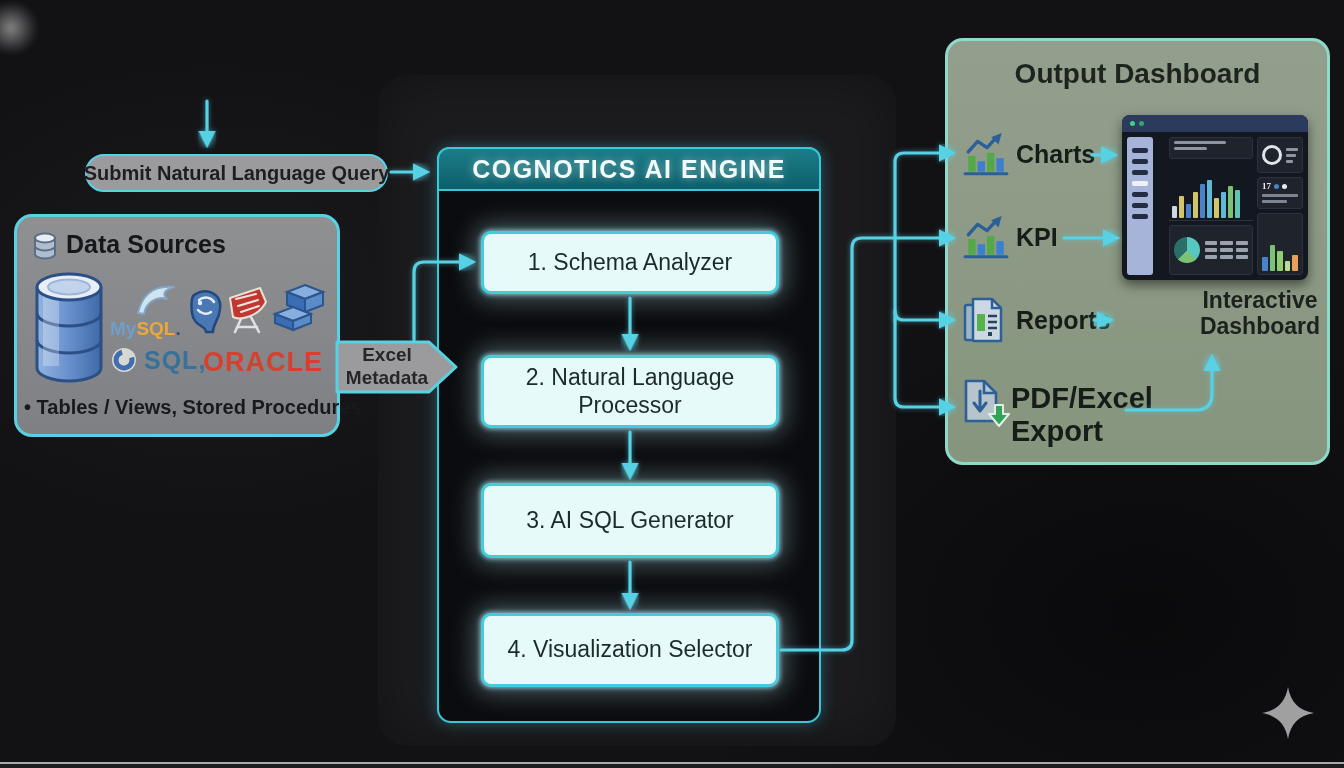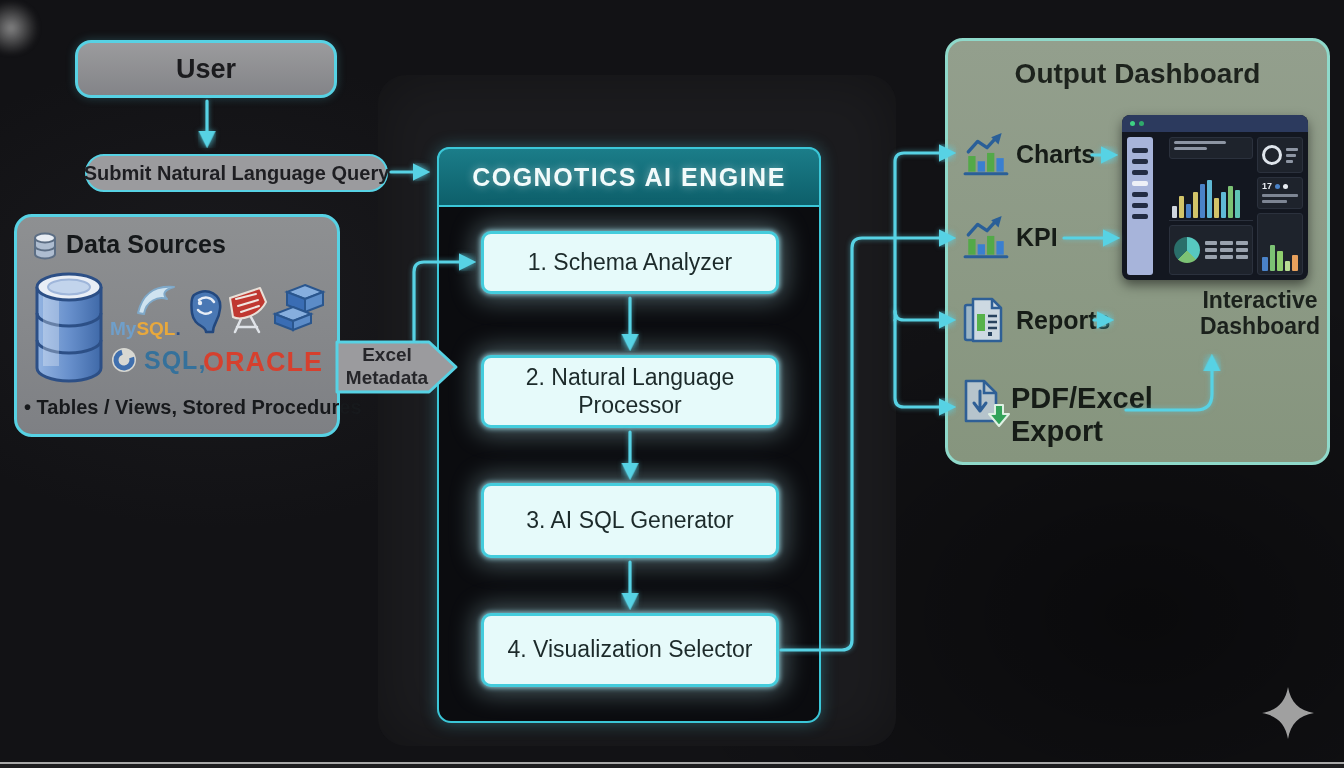--- a/index.html
+++ b/index.html
@@ -46,21 +46,21 @@
   .engine-outer{
     left:378px;top:75px;width:518px;height:671px;border-radius:28px;
     background:#1c1c1f;box-shadow:inset 0 0 60px rgba(0,0,0,.35);
   }
   .engine-inner{
     left:437px;top:147px;width:384px;height:576px;border-radius:14px;
     background:#0b0c0f;border:2.5px solid #3bc7d8;box-sizing:border-box;
     box-shadow:0 0 16px rgba(70,205,225,.35);
   }
   .engine-header{
-    left:437px;top:147px;width:384px;height:60px;border-radius:12px 12px 0 0;
+    left:437px;top:147px;width:384px;height:44px;border-radius:12px 12px 0 0;
     background:linear-gradient(180deg,#1b7d89,#0d5f6a);
     border:2.5px solid #3bc7d8;box-sizing:border-box;
     display:flex;align-items:center;justify-content:center;
     font-size:25px;font-weight:800;letter-spacing:1.5px;color:#f2fbfb;
     text-shadow:0 0 8px rgba(255,255,255,.45);
   }
   .step{
     left:481px;width:298px;border-radius:10px;box-sizing:border-box;
     background:#e6fafa;border:3px solid #44ccdc;
     display:flex;align-items:center;justify-content:center;text-align:center;
@@ -84,21 +84,21 @@
     font-size:23px;font-weight:600;color:#1b211c;line-height:1.15;margin-left:47px;}
   .out-icon{width:48px;height:48px;}
   .ic-charts{left:962px;top:131px;} .ic-kpi{left:962px;top:214px;}
   .ic-reports{left:960px;top:296px;}
   
   .dash{left:1122px;top:115px;width:186px;height:165px;border-radius:8px;overflow:hidden;
     background:#131720;box-shadow:0 5px 12px rgba(0,0,0,.5);}
   .dash-bar{height:17px;background:#2c3a5e;display:flex;align-items:center;gap:4px;padding-left:8px;}
   .dash-bar .dot{width:5px;height:5px;border-radius:50%;display:block;}
   .d1{background:#3ed184;} .d2{background:#2fa96b;}
-  .dash-body{position:absolute;top:17px;left:0;right:0;bottom:0;display:flex;gap:16px;padding:5px;box-sizing:border-box;}
+  .dash-body{position:absolute;top:17px;left:0;right:0;bottom:0;display:flex;gap:16px;padding:5px;box-sizing:border-box;font-family:Liberation Serif, serif;}
   .dash-side{width:26px;background:#a7b4da;border-radius:3px;padding-top:5px;}
   .dash-side i{display:block;width:16px;height:5px;border-radius:2px;background:#232c42;margin:6px auto 0;}
   .dash-side i.lt{background:#eef1f7;}
   .dash-main{flex:1;display:flex;gap:4px;}
   .col-l{flex:1;display:flex;flex-direction:column;gap:4px;}
   .col-r{width:46px;display:flex;flex-direction:column;gap:4px;}
   .dw{background:#1e232c;border:1px solid #2b313d;border-radius:3px;box-sizing:border-box;}
   .dash-head{height:22px;padding:3px 4px;}
   .dash-head i{display:block;height:3px;border-radius:2px;background:#8d95a3;margin-bottom:3px;}
   .dash-chart{flex:1;display:flex;align-items:flex-end;gap:2px;padding:0 3px 2px;border-bottom:1px solid #2b313d;}
@@ -145,23 +145,20 @@
   <div class="abs step step2">
     <span>2. Natural Language Processor</span>
   </div>
   <div class="abs step step3">
     <span>3. AI SQL Generator</span>
   </div>
   <div class="abs step step4">
     <span>4. Visualization Selector</span>
   </div>
 
-  <div class="abs user-box">
-    <span>User</span>
-  </div>
   <div class="abs query-pill">
     <span>Submit Natural Language Query</span>
   </div>
 
   <div class="abs ds-box"></div>
   <svg class="abs" style="left:32px;top:232px" width="26" height="28" viewBox="0 0 26 28">
     <path d="M3 6 V22 a10 4.5 0 0 0 20 0 V6" fill="#aebdd0" stroke="#5c6e84" stroke-width="2"></path>
     <ellipse cx="13" cy="6" rx="10" ry="4.5" fill="#e8edf4" stroke="#5c6e84" stroke-width="2"></ellipse>
     <path d="M3 14 a10 4.5 0 0 0 20 0" fill="none" stroke="#5c6e84" stroke-width="2"></path>
   </svg>

